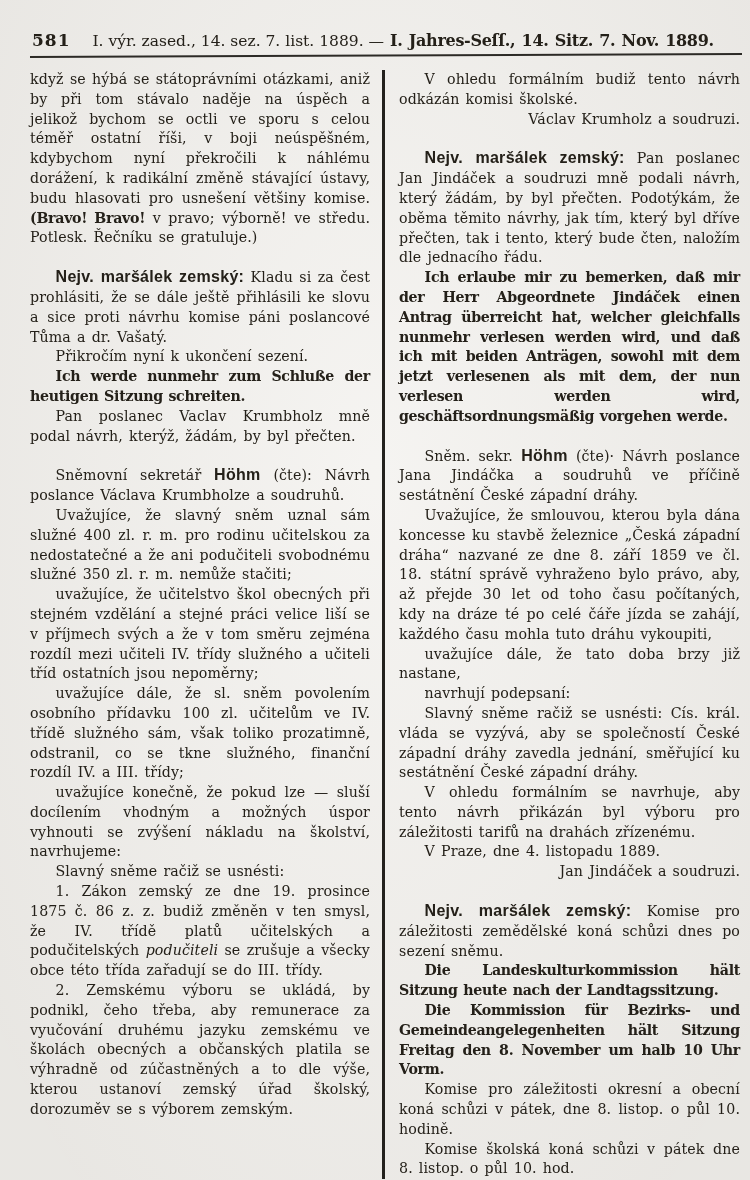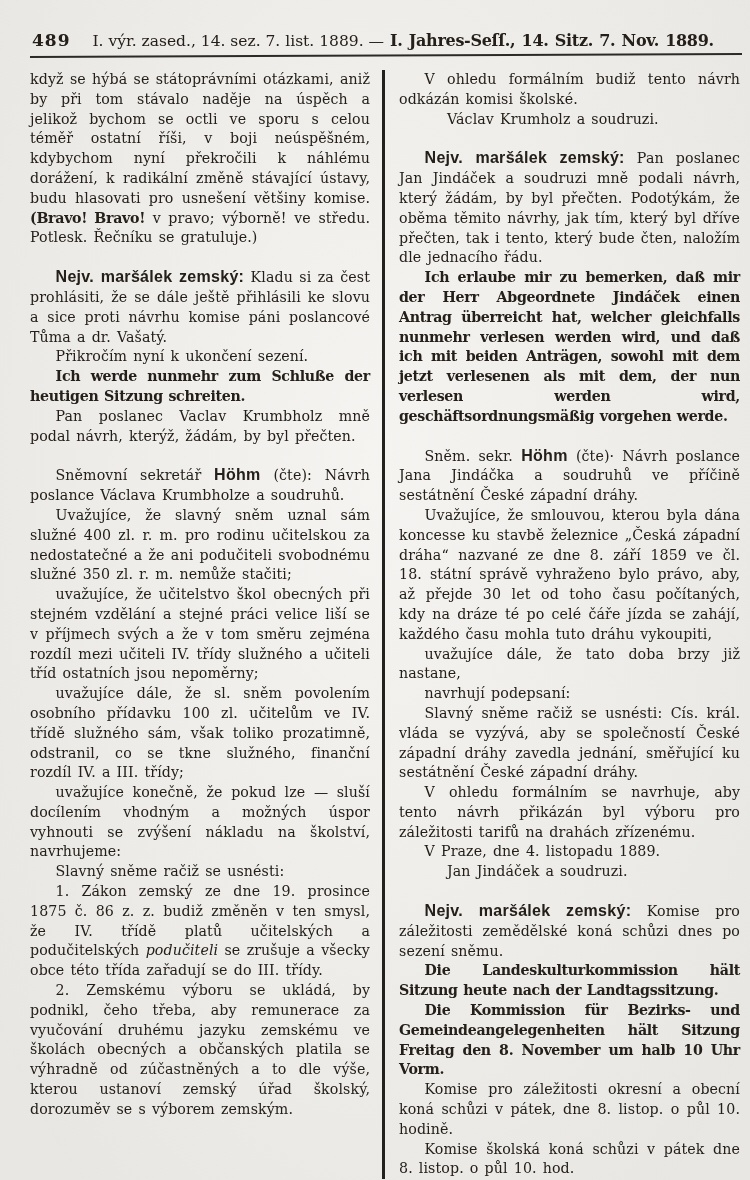--- a/index.html
+++ b/index.html
@@ -63,21 +63,21 @@
   .para {
     margin: 0;
     font-size: 14.2px;
     line-height: 19.8px;
     text-align: justify;
     letter-spacing: 0.1px;
     word-spacing: 1.5px;
   }
   .para.indent { text-indent: 1.8em; }
   .para.align-center {
-    text-align: left;
+    text-align: right;
     text-indent: 0;
     padding-left: 48px;
   }
   .seg-plain {}
   .seg-bold {
     font-family: "Liberation Sans", sans-serif;
     font-weight: bold;
     font-size: 16px;
     letter-spacing: 0.3px;
   }
@@ -89,21 +89,21 @@
     word-spacing: 1px;
   }
   .header .seg-fraktur { font-size: 16px; }
 </style>
 </head>
 <body>
 
 <div class="page">
 
   <div class="header">
-    <span class="page-num">489</span>
+    <span class="page-num">581</span>
     <span class="header-czech">I. výr. zased., 14. sez. 7. list. 1889. —</span>
     <span class="seg-fraktur">I. Jahres-Seſſ., 14. Sitz. 7. Nov. 1889.</span>
   </div>
 
   <div class="header-rule" style="width: 712px;"></div>
 
   <div class="columns">
     <div class="col col-left">
         <div class="section">
           <p class="para"><span class="seg-plain">když se hýbá se státoprávními otázkami, aniž by při tom stávalo naděje na úspěch a jelikož bychom se octli ve sporu s celou téměř ostatní říši, v boji neúspěšném, kdybychom nyní překročili k náhlému dorážení, k radikální změně stávající ústavy, budu hlasovati pro usnešení většiny komise. </span><span class="seg-fraktur">(Bravo! Bravo!</span><span class="seg-plain"> v pravo; výborně! ve středu. Potlesk. Řečníku se gratuluje.)</span></p>

